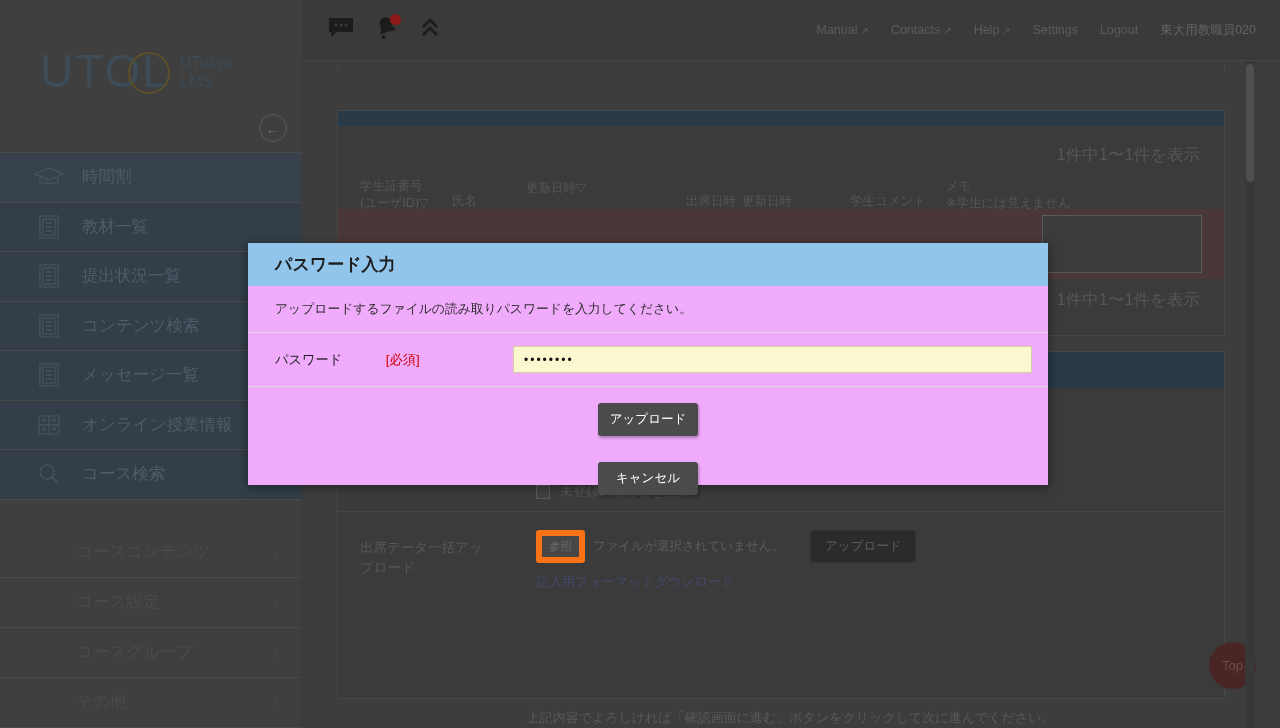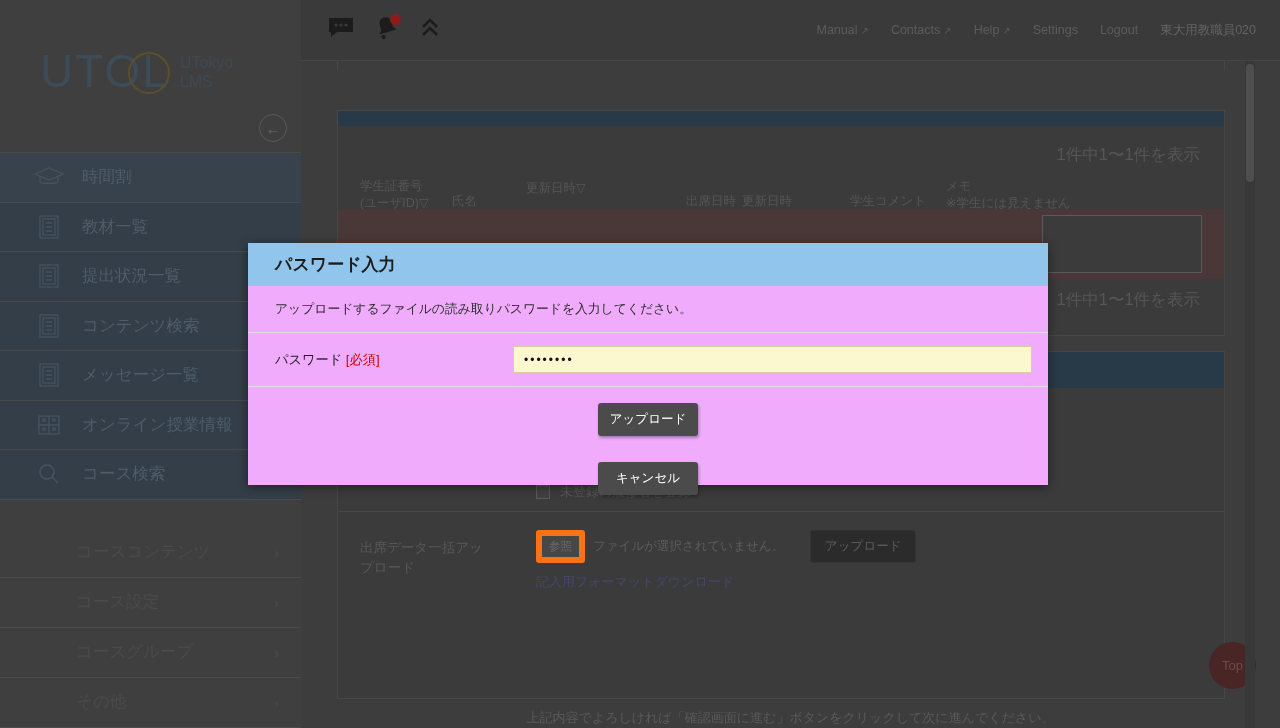--- a/index.html
+++ b/index.html
@@ -216,21 +216,21 @@
     padding: 15px 27px 14px 27px;
     font-size: 12.8px; color: #2c2c2c;
     border-bottom: 1px solid #dcdcdc;
   }
   .modal-field {
     display: flex; align-items: center;
     padding: 13px 16px 13px 27px;
     border-bottom: 1px solid #dcdcdc;
   }
   .field-label { flex: 0 0 238px; font-size: 13.2px; color: #1d1d1d; }
-  .req { color: #cc0000; }
+  .req { color: #cc0000; margin-left: 40px; }
   .pw-input {
     flex: 1; height: 27px; background: #fbf8cf;
     border: 1px solid #d4d0a5;
     display: flex; align-items: center; padding-left: 10px;
     letter-spacing: 2px; font-size: 12px; color: #111;
   }
   .modal-actions { padding-top: 16px; }
   .mbtn {
     display: block; margin: 0 auto; width: 100px;
     background: #4b4b4b; color: #ffffff; font-size: 12.5px;

